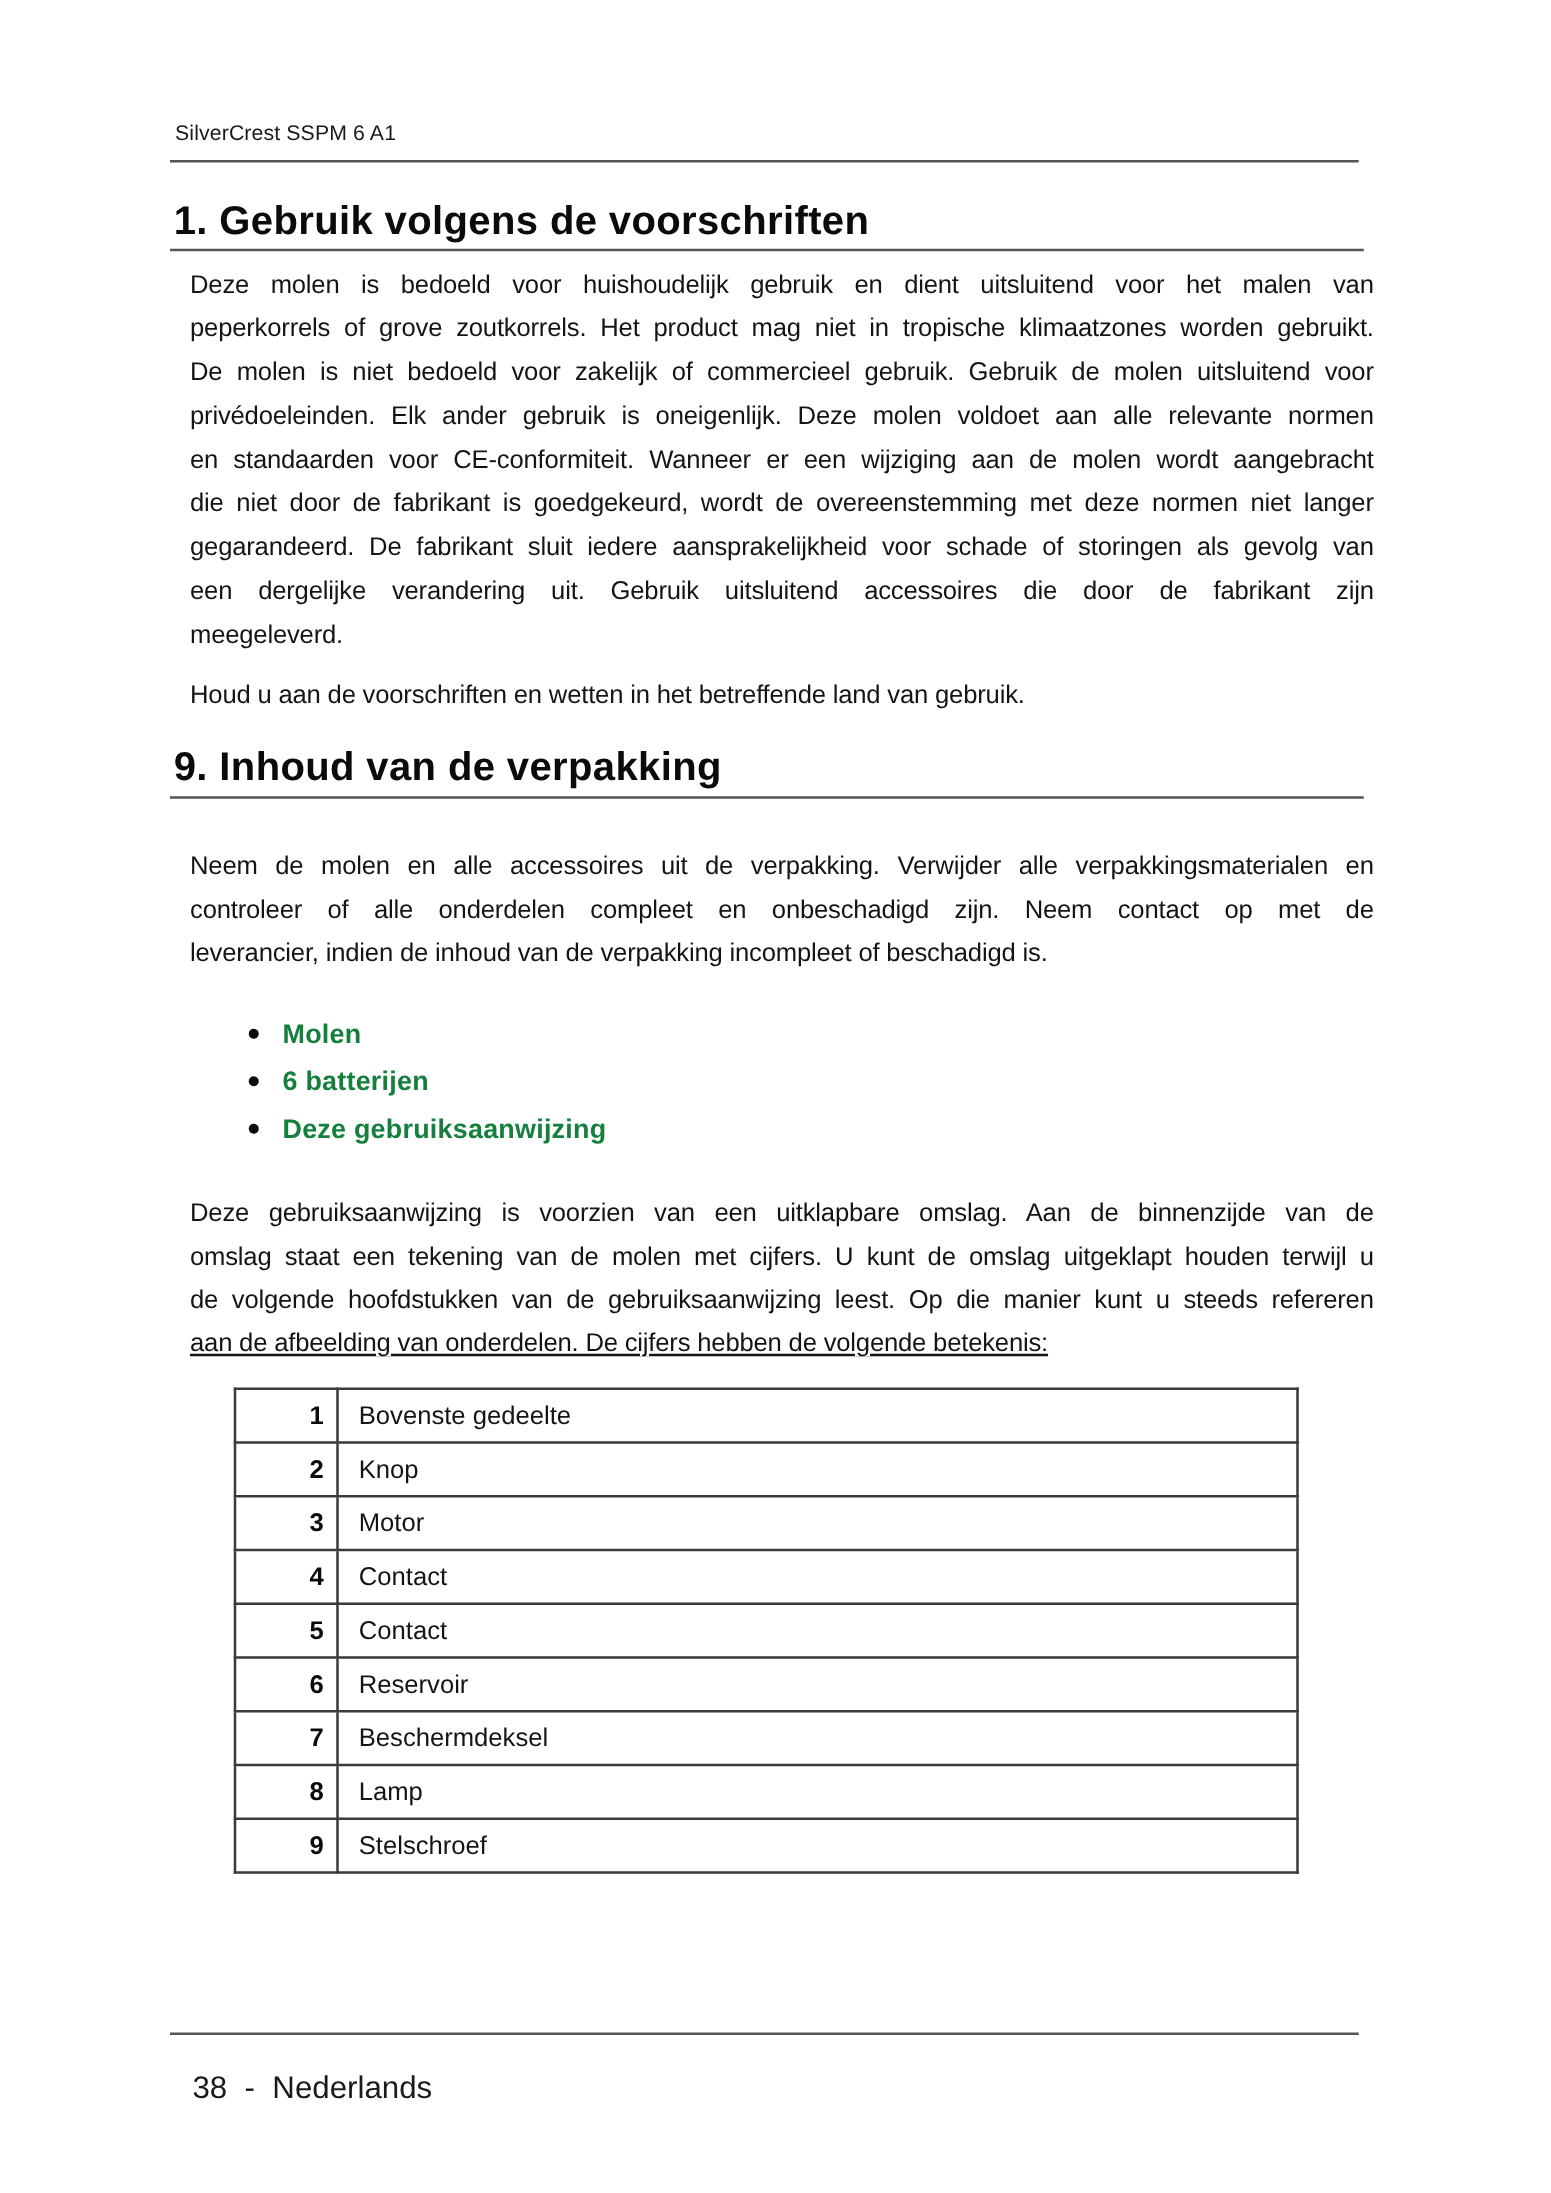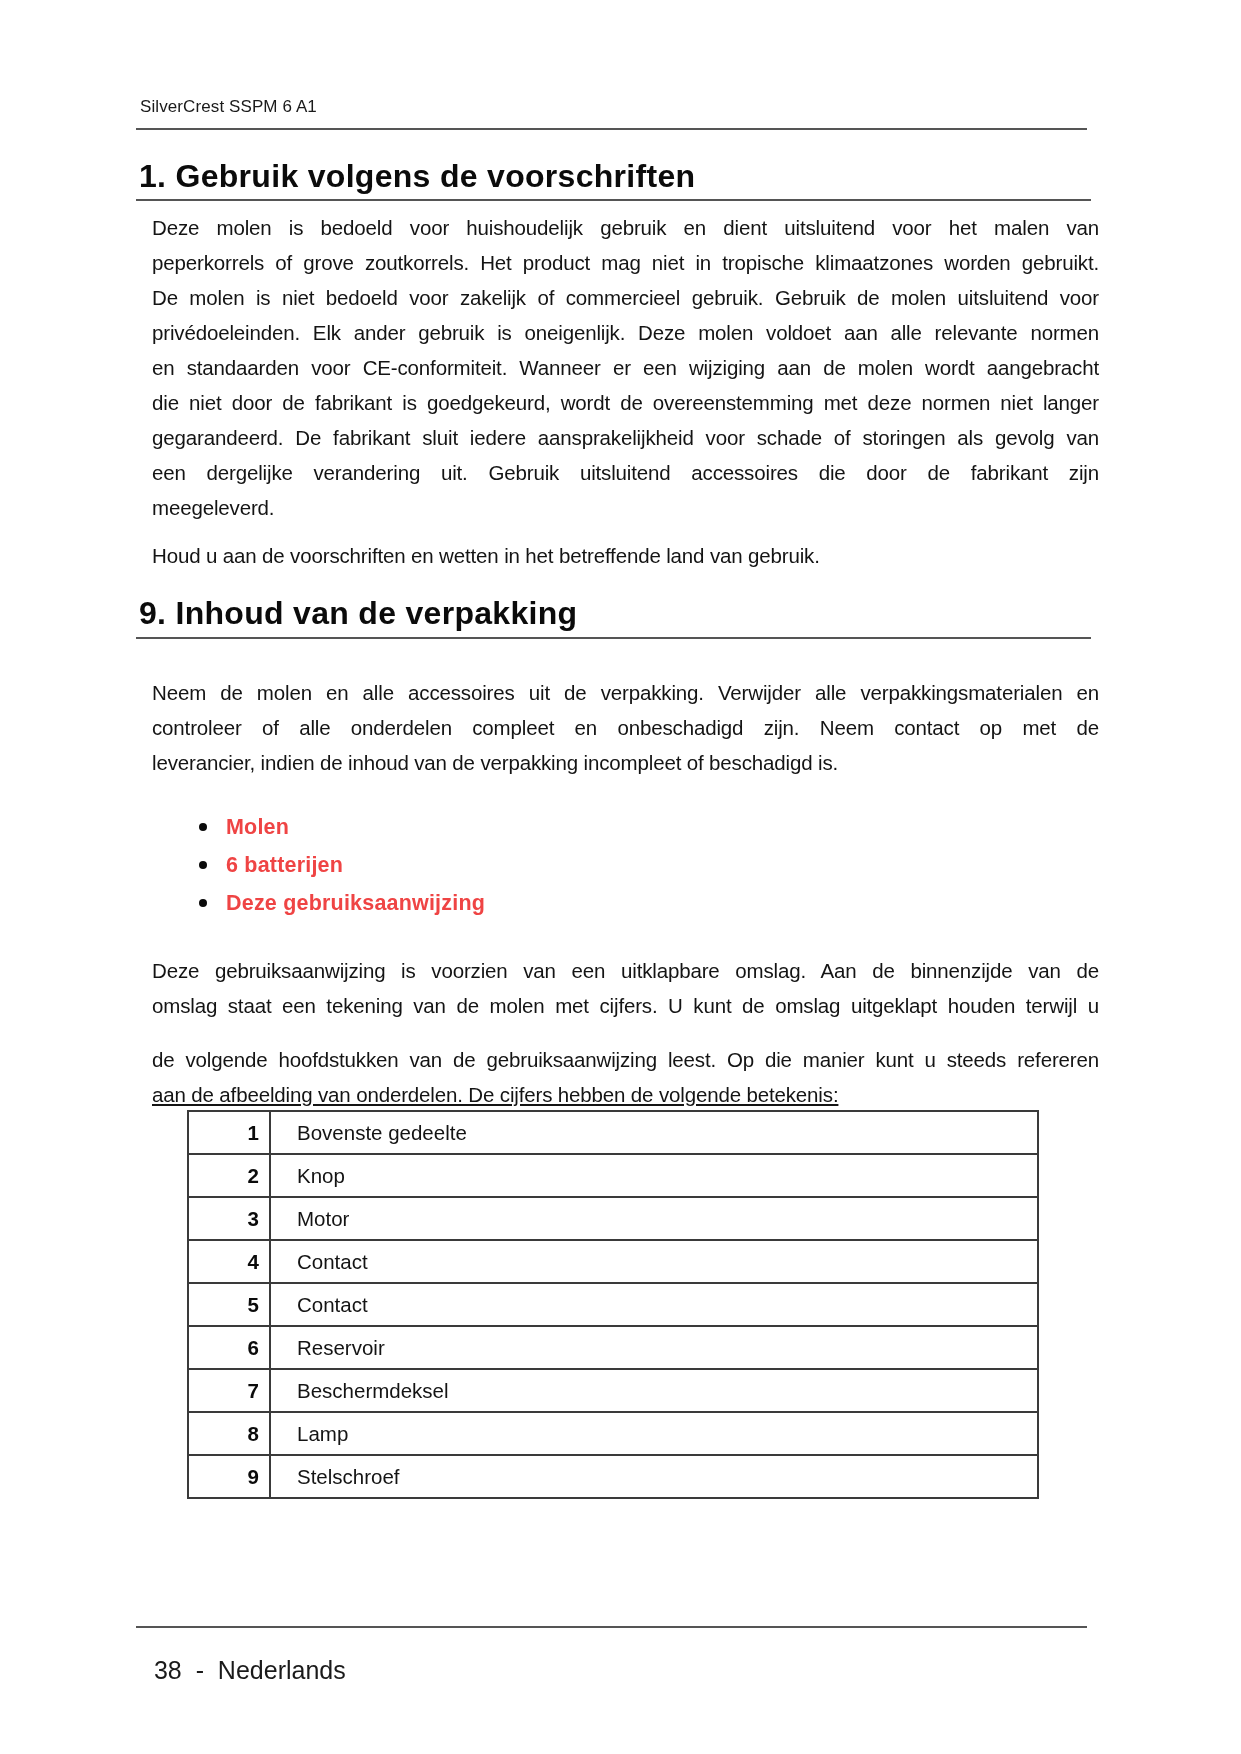--- a/index.html
+++ b/index.html
@@ -38,21 +38,21 @@
   }
   .para .ln { display: block; text-align: justify; text-align-last: justify; height: 35px; white-space: nowrap; }
   .para .ln.last { text-align-last: left; }
   .bullets {
     position: absolute; left: 196px; top: 808px;
     margin: 0; padding: 0; list-style: none;
   }
   .bullets li {
     position: relative;
     height: 38px; line-height: 38px;
-    font-size: 21.5px; font-weight: bold; color: #ef4444;
+    font-size: 21.5px; font-weight: bold; color: #15803d;
     padding-left: 30px;
     letter-spacing: 0.2px;
   }
   .bullets li .dot {
     position: absolute; left: 3px; top: 15px;
     width: 8px; height: 8px; border-radius: 50%;
     background: #0b0b0b;
   }
   table.parts {
     position: absolute; left: 187px; top: 1110px;
@@ -63,21 +63,21 @@
   table.parts td {
     border: 2px solid #3a3a3a;
     height: 41px; padding: 0;
     vertical-align: middle;
   }
   table.parts td.num {
     width: 70px; text-align: right; padding-right: 10px;
     font-weight: bold; color: #0b0b0b;
   }
   table.parts td.label {
-    padding-left: 26px; color: #141414;
+    padding-left: 16px; color: #141414;
   }
   .footer-text {
     left: 140px; top: 1631px;
     font-size: 25px; line-height: 26px; color: #1a1a1a;
     white-space: pre;
   }
 </style>
 </head>
 <body>
 
@@ -114,21 +114,21 @@
 
 <ul class="bullets">
   <li><span class="dot"></span><span>Molen</span></li>
   <li><span class="dot"></span><span>6 batterijen</span></li>
   <li><span class="dot"></span><span>Deze gebruiksaanwijzing</span></li>
 </ul>
 
 <div class="para" style="top:954px; line-height:34.5px;">
   <span class="ln" style="height:34.5px;">Deze gebruiksaanwijzing is voorzien van een uitklapbare omslag. Aan de binnenzijde van de</span>
   <span class="ln" style="height:34.5px;">omslag staat een tekening van de molen met cijfers. U kunt de omslag uitgeklapt houden terwijl u</span>
-  <span class="ln" style="height:34.5px;margin-top:20px;">de volgende hoofdstukken van de gebruiksaanwijzing leest. Op die manier kunt u steeds refereren</span>
+  <span class="ln" style="height:34.5px;">de volgende hoofdstukken van de gebruiksaanwijzing leest. Op die manier kunt u steeds refereren</span>
   <span class="ln last" style="height:34.5px;text-decoration:underline;">aan de afbeelding van onderdelen. De cijfers hebben de volgende betekenis:</span>
 </div>
 
 <table class="parts">
   <tbody>
     <tr>
       <td class="num">1</td>
       <td class="label">Bovenste gedeelte</td>
     </tr>
     <tr>

